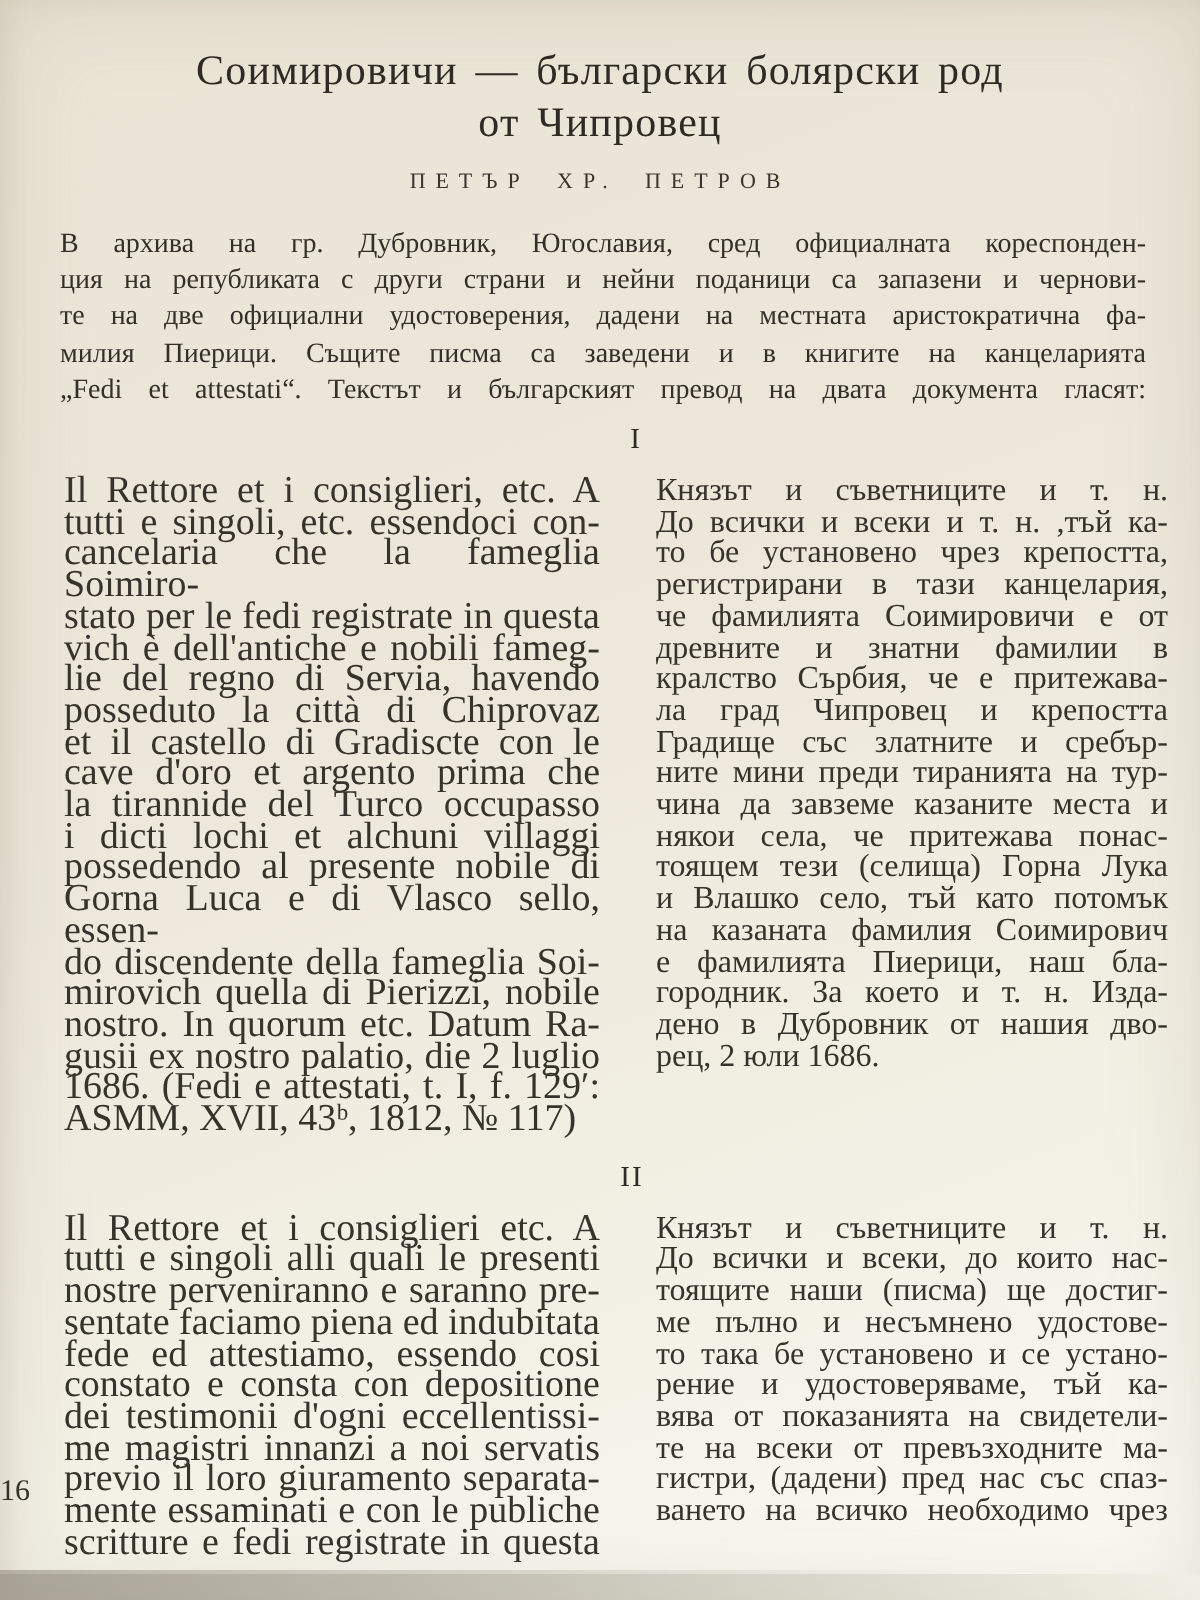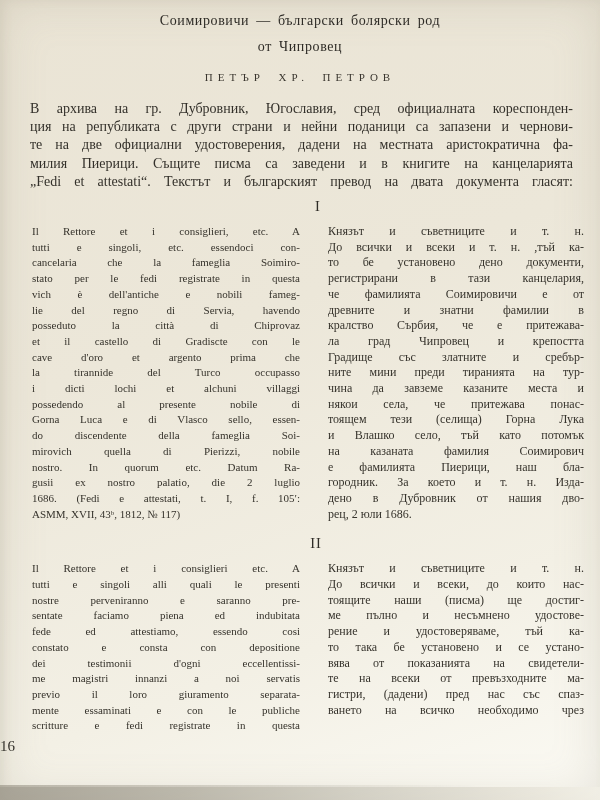--- a/index.html
+++ b/index.html
@@ -12,23 +12,23 @@
     width: 600px;
     height: 800px;
     overflow: hidden;
     background: linear-gradient(160deg, #eae4d5 0%, #ece7d9 40%, #f3f0e5 75%, #fbfaf4 100%);
     box-shadow: inset 0 0 46px rgba(150, 140, 118, 0.22), inset 4px 0 10px rgba(140,130,110,0.10);
     font-family: "Liberation Serif", "DejaVu Serif", serif;
     color: #33302a;
   }
   .title {
     margin: 0;
-    padding-top: 8px;
+    padding-top: 22px;
     text-align: center;
-    font-size: 14px;
+    font-size: 21px;
     font-weight: normal;
     line-height: 26px;
     letter-spacing: 0.6px;
     word-spacing: 3px;
     color: #2e2b26;
   }
   .title span { display: block; }
   .author {
     margin-top: 11px;
     text-align: center;
@@ -58,26 +58,26 @@
     letter-spacing: 1px;
     color: #2f2c27;
   }
   .marker2 { margin-top: 13px; padding-left: 32px; }
   .cols {
     display: flex;
     justify-content: space-between;
     margin: 9px 16px 0 32px;
   }
   .col {
-    font-size: 11px;
+    font-size: 19px;
     line-height: 15.7px;
     color: #36332c;
   }
   .col-left  { width: 268px; }
-  .col-right { width: 256px; font-size: 12px; }
+  .col-right { width: 256px; font-size: 16px; }
   .pagenum {
     position: absolute;
     left: 0;
     width: 592px;
     top: 738px;
     text-align: left;
     font-size: 15px;
     color: #35322c;
   }
   .photo-edge {
@@ -133,27 +133,27 @@
         <div class="tline">et il castello di Gradiscte con le</div>
         <div class="tline">cave d'oro et argento prima che</div>
         <div class="tline">la tirannide del Turco occupasso</div>
         <div class="tline">i dicti lochi et alchuni villaggi</div>
         <div class="tline">possedendo al presente nobile di</div>
         <div class="tline">Gorna Luca e di Vlasco sello, essen-</div>
         <div class="tline">do discendente della fameglia Soi-</div>
         <div class="tline">mirovich quella di Pierizzi, nobile</div>
         <div class="tline">nostro. In quorum etc. Datum Ra-</div>
         <div class="tline">gusii ex nostro palatio, die 2 luglio</div>
-        <div class="tline">1686. (Fedi e attestati, t. I, f. 105′:</div>
+        <div class="tline">1686. (Fedi e attestati, t. I, f. 129′:</div>
         <div class="tline">ASMM, XVII, 43ᵇ, 1812, № 117)</div>
       </div>
     <div class="col col-right flush-last">
         <div class="tline">Князът и съветниците и т. н.</div>
         <div class="tline">До всички и всеки и т. н. ,тъй ка-</div>
-        <div class="tline">то бе установено дено документи,</div>
+        <div class="tline">то бе установено чрез крепостта,</div>
         <div class="tline">регистрирани в тази канцелария,</div>
         <div class="tline">че фамилията Соимировичи е от</div>
         <div class="tline">древните и знатни фамилии в</div>
         <div class="tline">кралство Сърбия, че е притежава-</div>
         <div class="tline">ла град Чипровец и крепостта</div>
         <div class="tline">Градище със златните и сребър-</div>
         <div class="tline">ните мини преди тиранията на тур-</div>
         <div class="tline">чина да завземе казаните места и</div>
         <div class="tline">някои села, че притежава понас-</div>
         <div class="tline">тоящем тези (селища) Горна Лука</div>
@@ -180,22 +180,22 @@
         <div class="tline">me magistri innanzi a noi servatis</div>
         <div class="tline">previo il loro giuramento separata-</div>
         <div class="tline">mente essaminati e con le publiche</div>
         <div class="tline">scritture e fedi registrate in questa</div>
       </div>
     <div class="col col-right">
         <div class="tline">Князът и съветниците и т. н.</div>
         <div class="tline">До всички и всеки, до които нас-</div>
         <div class="tline">тоящите наши (писма) ще достиг-</div>
         <div class="tline">ме пълно и несъмнено удостове-</div>
+        <div class="tline">то така бе установено и се устано-</div>
         <div class="tline">рение и удостоверяваме, тъй ка-</div>
-        <div class="tline">то така бе установено и се устано-</div>
         <div class="tline">вява от показанията на свидетели-</div>
         <div class="tline">те на всеки от превъзходните ма-</div>
         <div class="tline">гистри, (дадени) пред нас със спаз-</div>
         <div class="tline">ването на всичко необходимо чрез</div>
       </div>
   </div>
 
   <div class="pagenum">16</div>
 
   <div class="photo-edge"></div>

